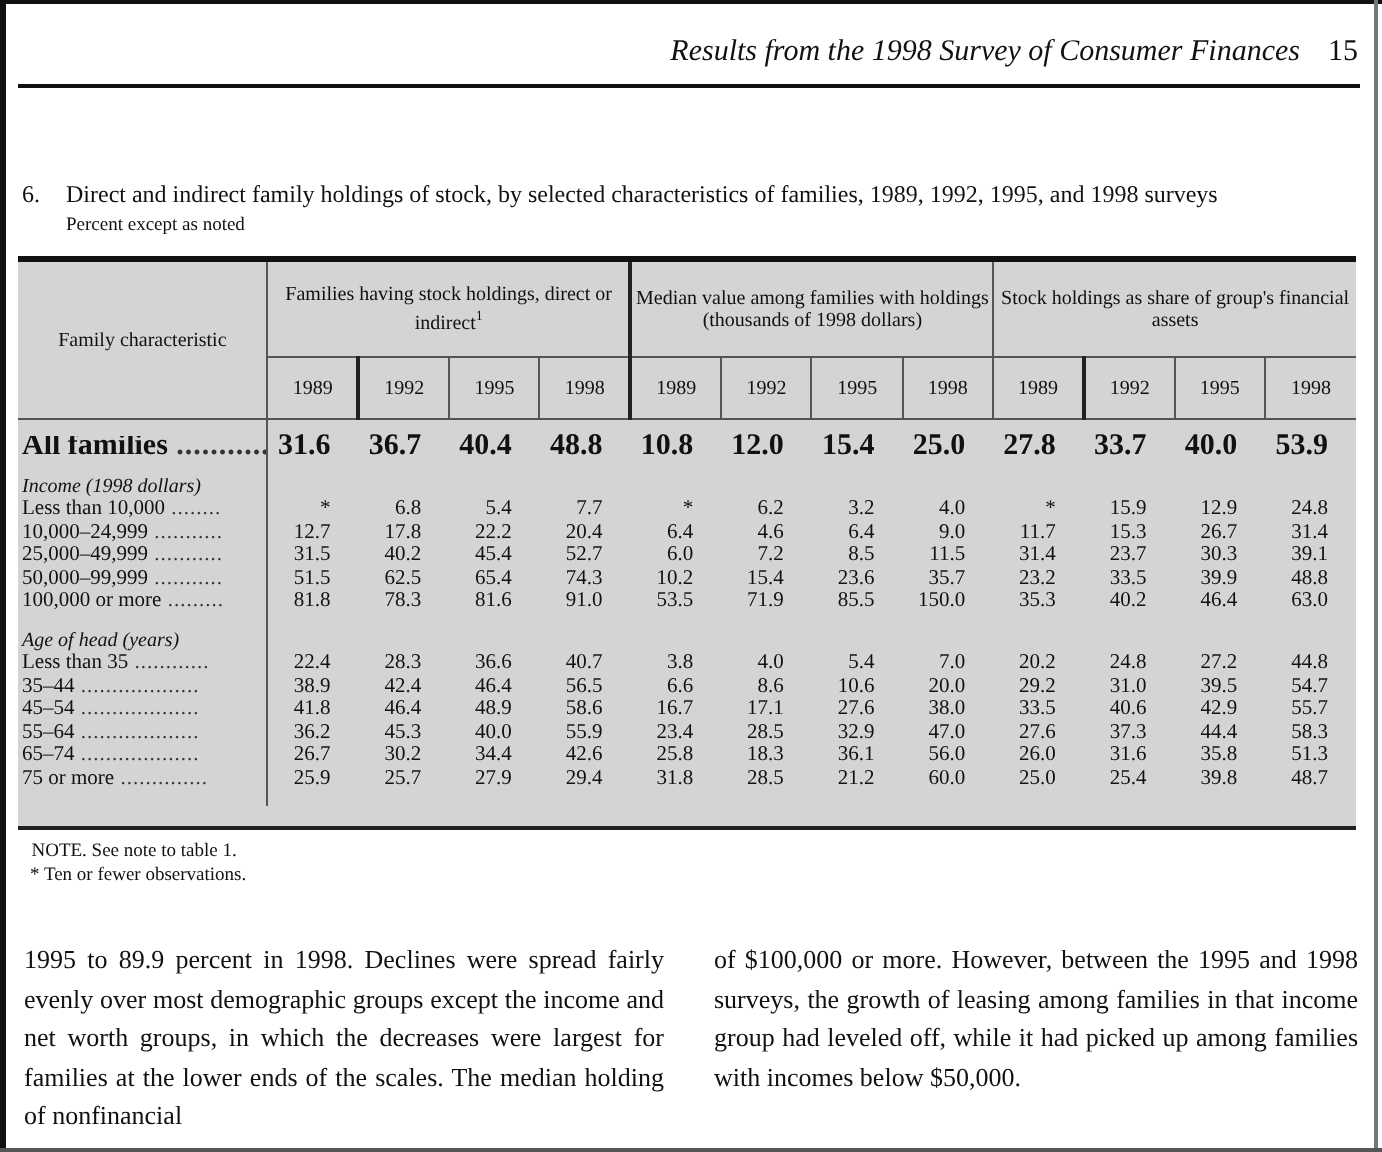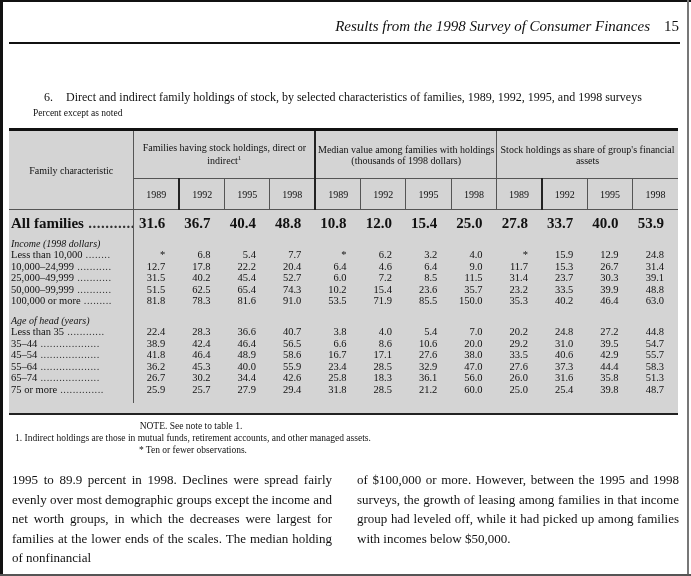--- a/index.html
+++ b/index.html
@@ -8,21 +8,21 @@
   .frame-left { position: absolute; left: 0; top: 0; width: 3px; height: 576px; background: #111; }
   .frame-right { position: absolute; left: 687px; top: 0; width: 2px; height: 576px; background: #777; }
   .frame-top { position: absolute; left: 0; top: 0; width: 691px; height: 2px; background: #111; }
   .frame-bottom { position: absolute; left: 0; top: 574px; width: 691px; height: 2px; background: #555; }
 
   .running-head { position: absolute; right: 12px; top: 18px; font-size: 15px; font-style: italic;
                   white-space: nowrap; }
   .running-head .page { font-style: normal; margin-left: 14px; }
   .head-rule { position: absolute; left: 9px; top: 42px; width: 671px; height: 2px; background: #111; }
 
-  .table-title { position: absolute; left: 11px; top: 90px; font-size: 12px; white-space: nowrap; margin-left: 33px; }
+  .table-title { position: absolute; left: 11px; top: 90px; font-size: 12px; white-space: nowrap; }
   .table-title .num { display: inline-block; width: 22px; }
   .table-sub { position: absolute; left: 33px; top: 108px; font-size: 9.5px; white-space: nowrap; }
 
   .tbl-wrap { position: absolute; left: 9px; top: 128px; width: 669px; height: 282px;
               background: #d4d4d4; border-top: 3px solid #111; border-bottom: 2px solid #222; }
   table { border-collapse: collapse; width: 669px; table-layout: fixed; font-size: 10.5px; }
   th { font-weight: normal; font-size: 10px; text-align: center; vertical-align: middle; line-height: 11px; }
   .hdr-group th { height: 45px; border-bottom: 1px solid #555; }
   .hdr-years th { height: 28px; border-bottom: 1px solid #555; font-size: 10px; }
   .b-left { border-left: 1px solid #555; }
@@ -306,18 +306,17 @@
         <tr class="spacer">
           <td class="label"></td>
           <td colspan="12"></td>
         </tr>
       </tbody>
   </table>
 </div>
 
 <div class="notes">
   <div>NOTE. See note to table 1.</div>
-  <div class="fn">1. Indirect holdings are those in mutual funds, retirement accounts, and other managed assets.</div>
   <div class="fn">* Ten or fewer observations.</div>
 </div>
 
 <div class="body-text col-left">1995 to 89.9 percent in 1998. Declines were spread fairly evenly over most demographic groups except the income and net worth groups, in which the decreases were largest for families at the lower ends of the scales. The median holding of nonfinancial</div>
 <div class="body-text col-right">of $100,000 or more. However, between the 1995 and 1998 surveys, the growth of leasing among families in that income group had leveled off, while it had picked up among families with incomes below $50,000.</div>
 
 </body></html>

